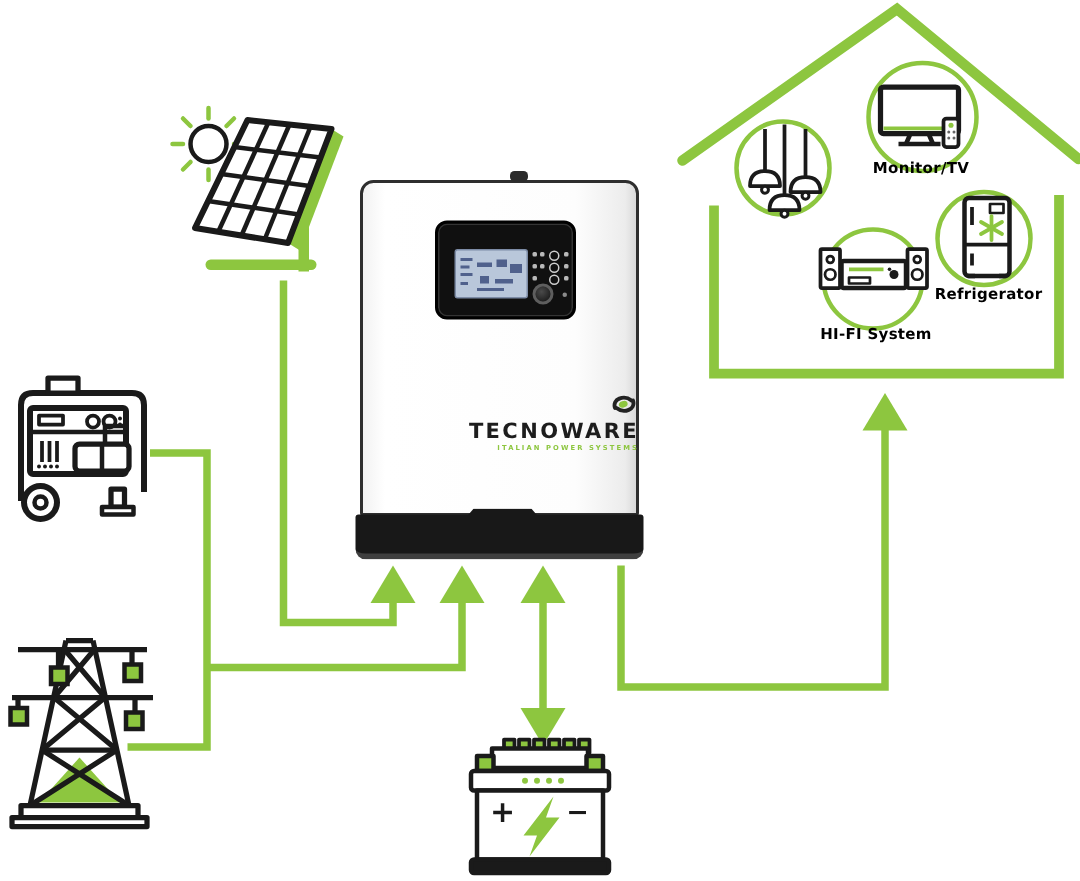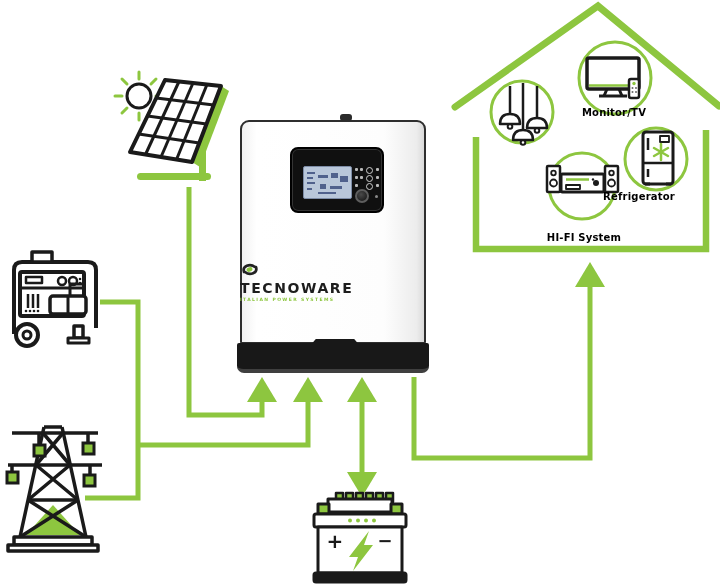--- a/index.html
+++ b/index.html
@@ -42,21 +42,21 @@
     border:1px solid #7d8ca6;border-radius:2px;
   }
   .lcd i{position:absolute;background:#50618c;}
   .led{position:absolute;background:#b9b9b9;width:3px;height:3px;border-radius:1px;}
   .ring{position:absolute;width:5px;height:5px;border:1px solid #cfcfcf;border-radius:50%;}
   .pwr-btn{
     position:absolute;left:63px;top:40px;width:14px;height:14px;border-radius:50%;
     background:radial-gradient(circle at 40% 35%,#4a4a4a,#222 70%);border:2px solid #5e5e5e;box-sizing:border-box;
   }
   .pwr-dot{position:absolute;left:83px;top:46px;width:3px;height:3px;background:#8a8a8a;border-radius:50%;}
-  .logo-wrap{position:absolute;left:240px;top:261px;width:186px;text-align:left;}
+  .logo-wrap{position:absolute;left:240px;top:261px;width:186px;text-align:right;}
   .brand{font-size:14px;font-weight:bold;letter-spacing:1.6px;color:#1d1d1d;margin-top:0px;}
   .tagline{font-size:4.5px;letter-spacing:1.4px;color:var(--green);font-weight:bold;margin-top:1px;}
 </style>
 </head>
 <body>
 
 <div class="stage" style="--green: #8dc63f; --ink: #1a1a1a; --lcd: #b9c7da;">
 
   <svg class="abs" style="left:0;top:0" width="720" height="587" viewBox="0 0 720 587">
 
@@ -295,16 +295,16 @@
       <path d="M9 58 H14 M30 58 H35" stroke-width="3"></path>
     </g>
     <g stroke="var(--green)" stroke-width="2.5" stroke-linecap="round">
       <path d="M25 18 V34"></path>
         <path d="M18 22 L32 30"></path>
         <path d="M32 22 L18 30"></path>
     </g>
   </svg>
 
   <div class="appliance-label" style="left:566px;top:107px;width:96px">Monitor/TV</div>
-  <div class="appliance-label" style="left:536px;top:232px;width:96px">HI-FI System</div>
-  <div class="appliance-label" style="left:591px;top:191px;width:96px">Refrigerator</div>
+  <div class="appliance-label" style="left:536px;top:218px;width:96px">HI-FI System</div>
+  <div class="appliance-label" style="left:611px;top:191px;width:96px">Refrigerator</div>
 
 </div>
 
 </body></html>

